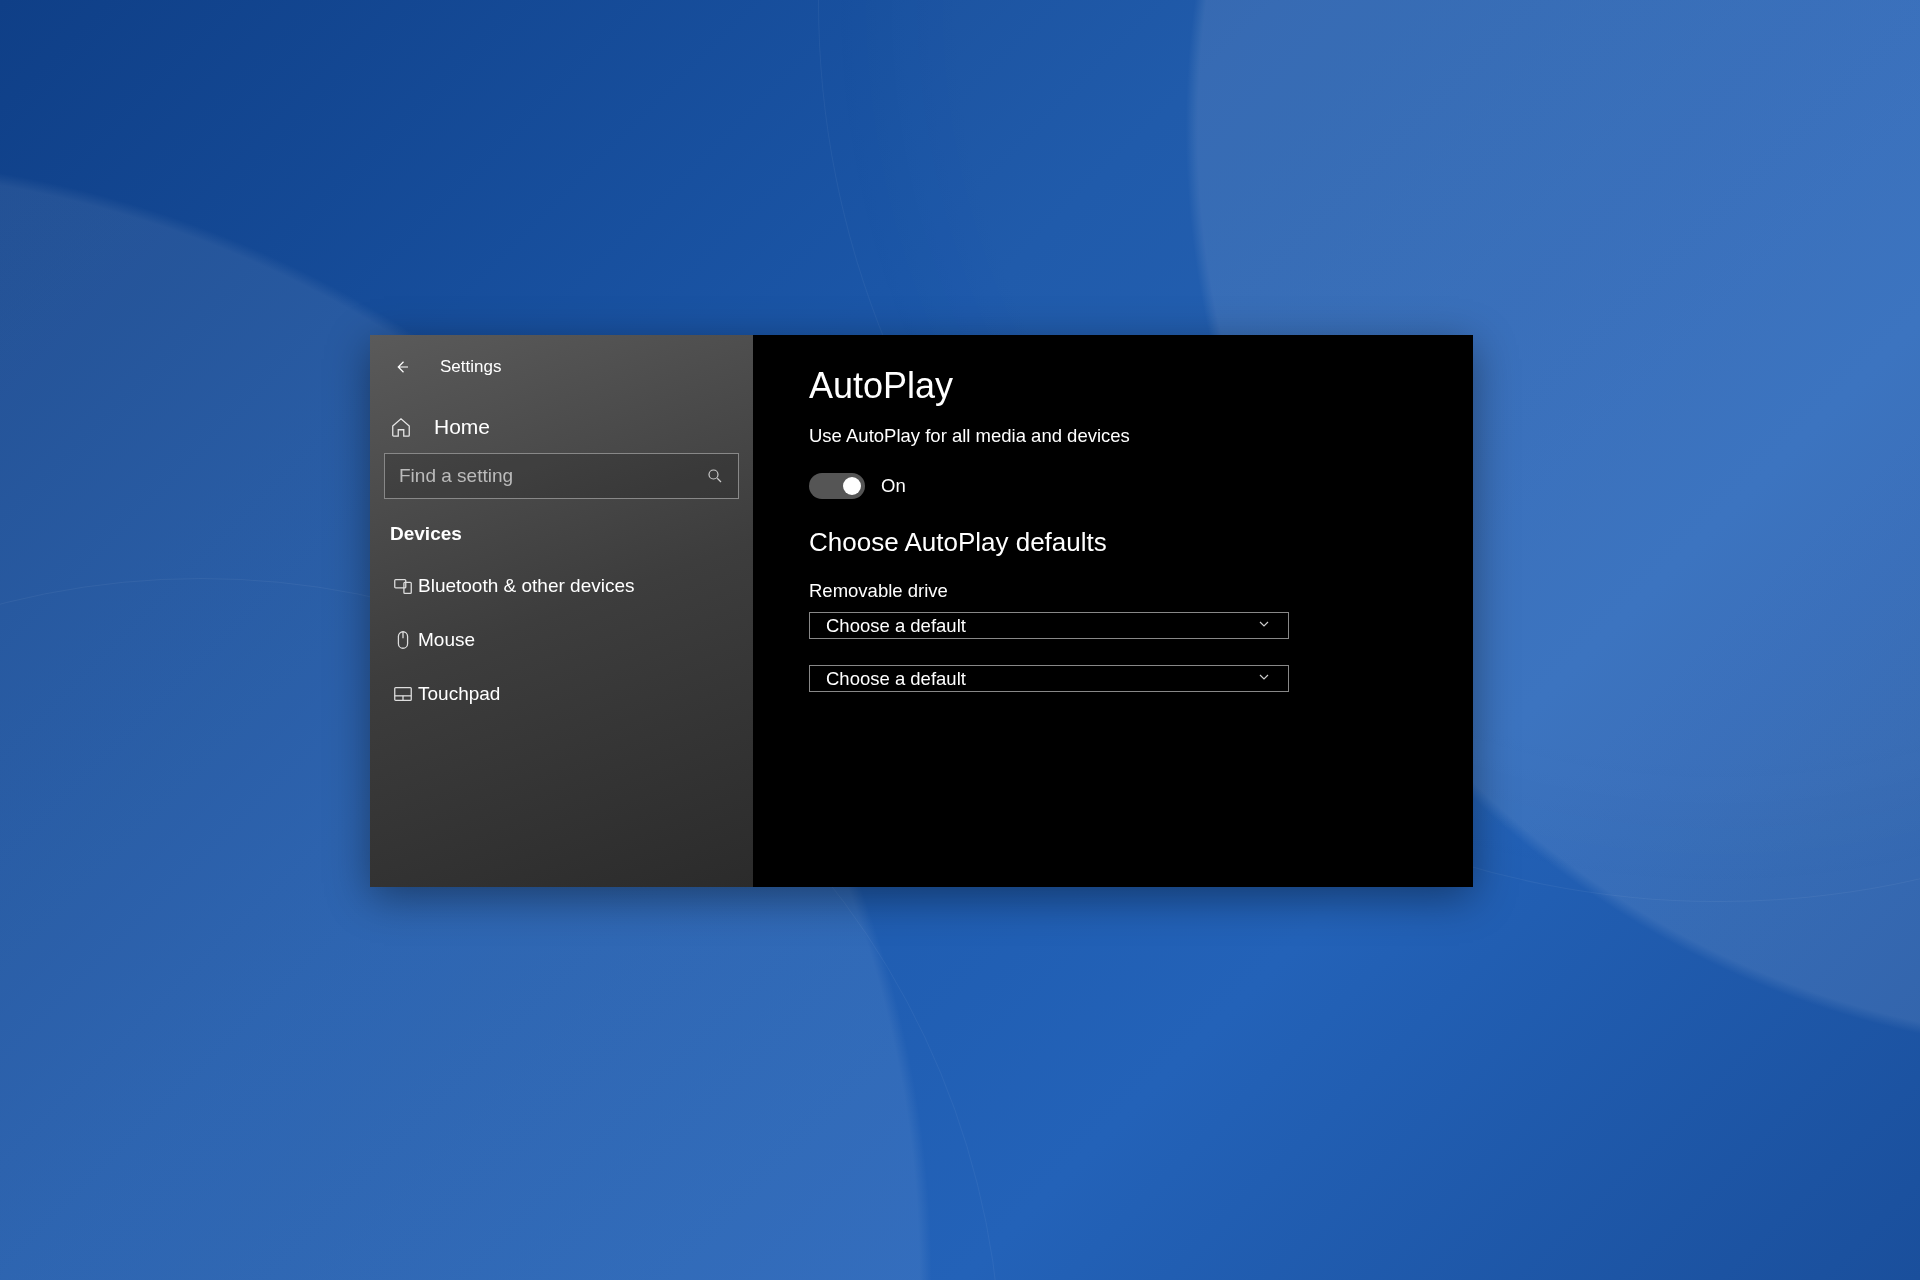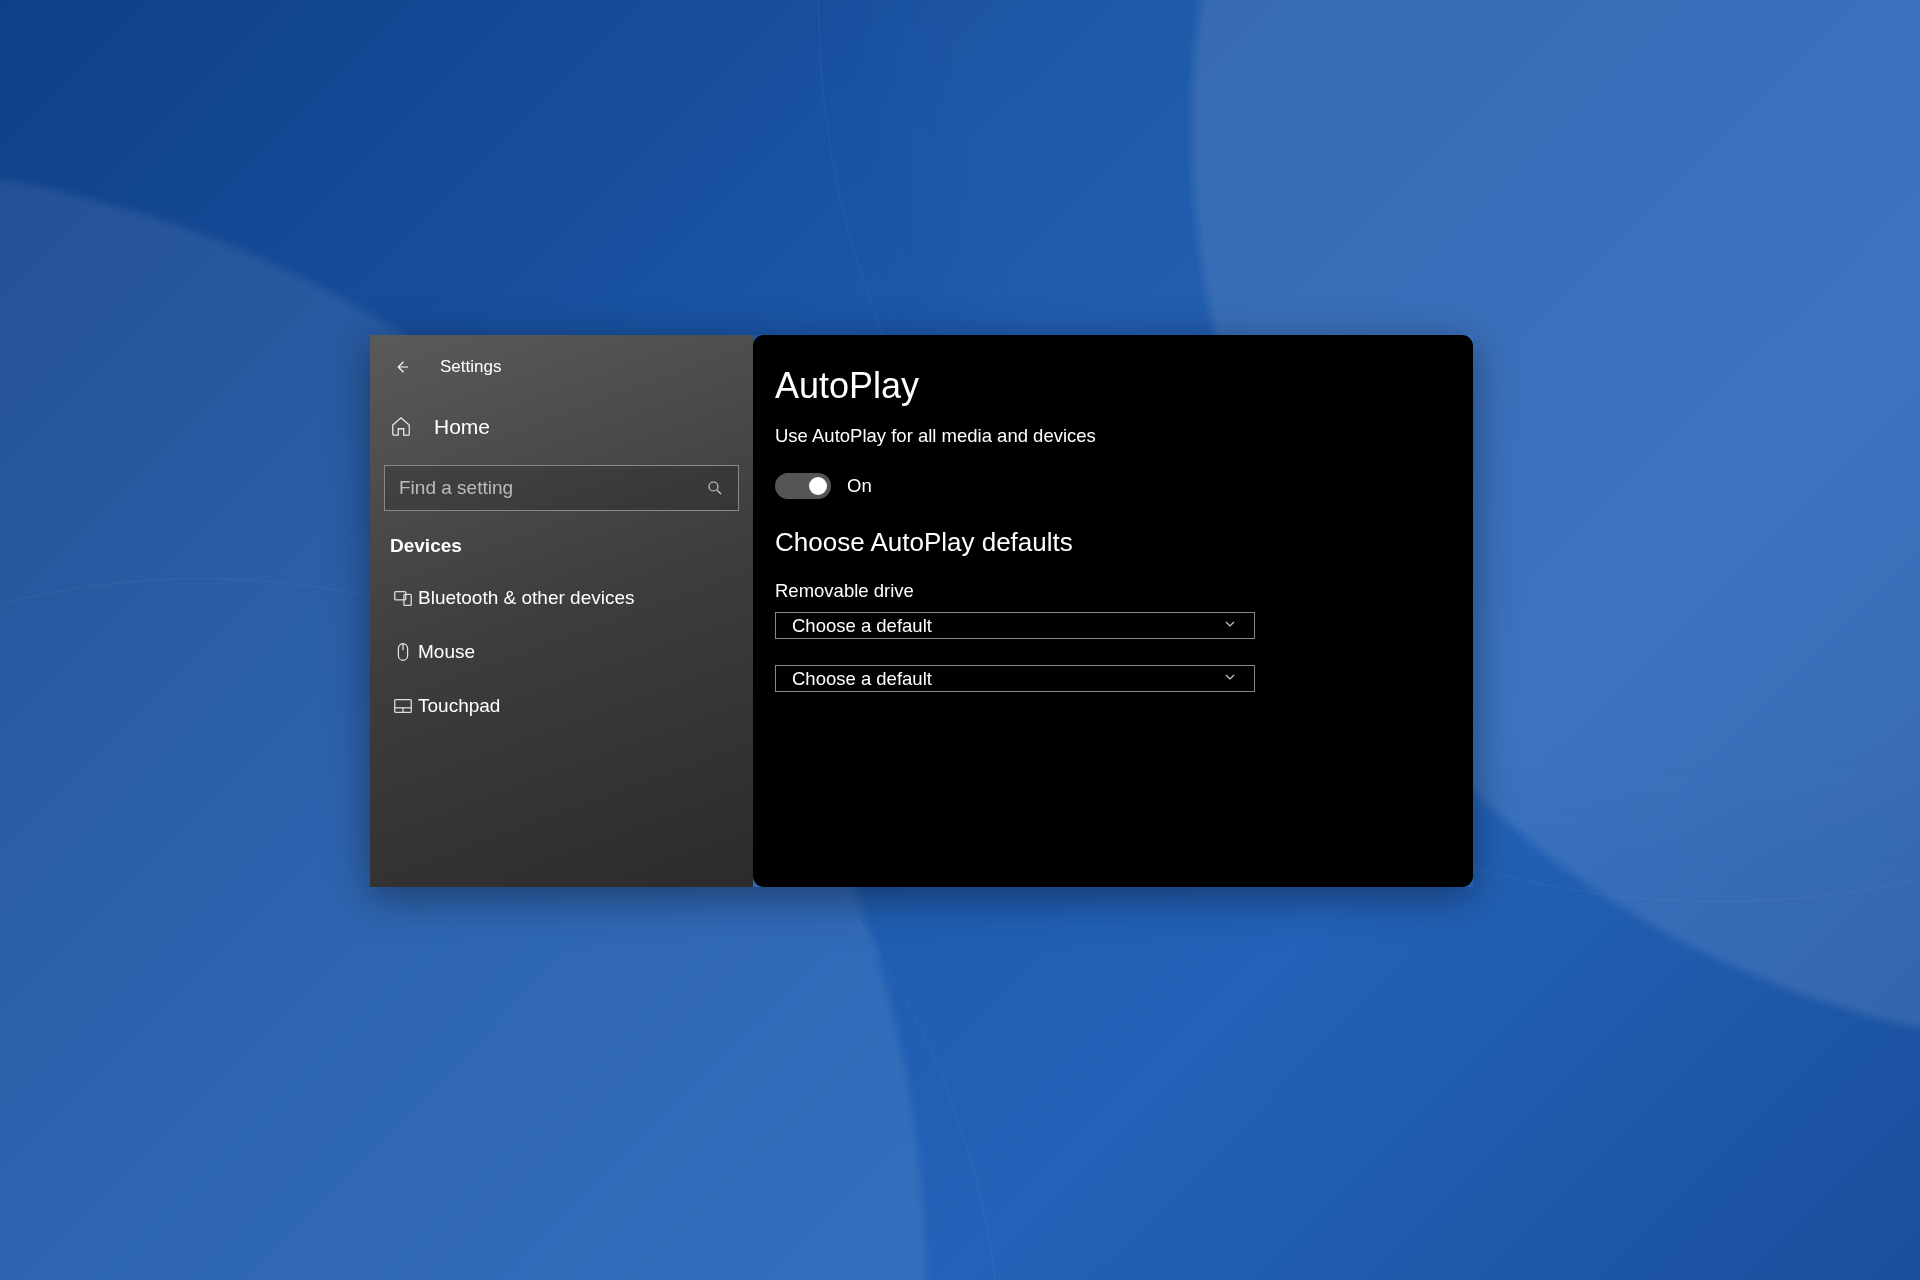--- a/index.html
+++ b/index.html
@@ -59,31 +59,31 @@
     font-size: 17px;
   }
   .back-btn {
     width: 28px; height: 28px;
     display: flex; align-items: center; justify-content: center;
     cursor: pointer;
   }
   .back-btn svg { width: 18px; height: 18px; stroke: #fff; fill: none; stroke-width: 1.6; }
 
   .home-row {
-    display: flex; 
+    display: flex; align-items: center;
     gap: 22px;
     padding: 14px 20px;
     font-size: 21px;
     cursor: pointer;
   }
   .home-row .icn { width: 22px; height: 22px; display: flex; align-items: center; justify-content: center; }
   .home-row .icn svg { width: 22px; height: 22px; stroke: #e6e6e6; fill: none; stroke-width: 1.4; }
 
   .search-box {
-    margin: 12px 14px 18px 14px;
+    margin: 0 14px 18px 14px;
     height: 46px;
     border: 1px solid #888;
     background: rgba(0,0,0,0.15);
     display: flex;
     align-items: center;
     padding: 12px 14px;
   }
   .search-box input {
     flex: 1;
     background: transparent;
@@ -111,22 +111,21 @@
     cursor: pointer;
   }
   .nav-item .icn { width: 22px; height: 22px; display: flex; align-items: center; justify-content: center; }
   .nav-item .icn svg { width: 22px; height: 22px; stroke: #ddd; fill: none; stroke-width: 1.4; }
 
   
   .content {
     flex: 1;
     height: 100%;
     background: #000;
-    padding: 30px 22px;
-    border-radius: 11px;
+    padding: 30px 56px;
   }
   .page-title {
     font-size: 36px;
     font-weight: 400;
     margin-bottom: 18px;
   }
   .setting-desc {
     font-size: 18.5px;
     margin-bottom: 26px;
   }

